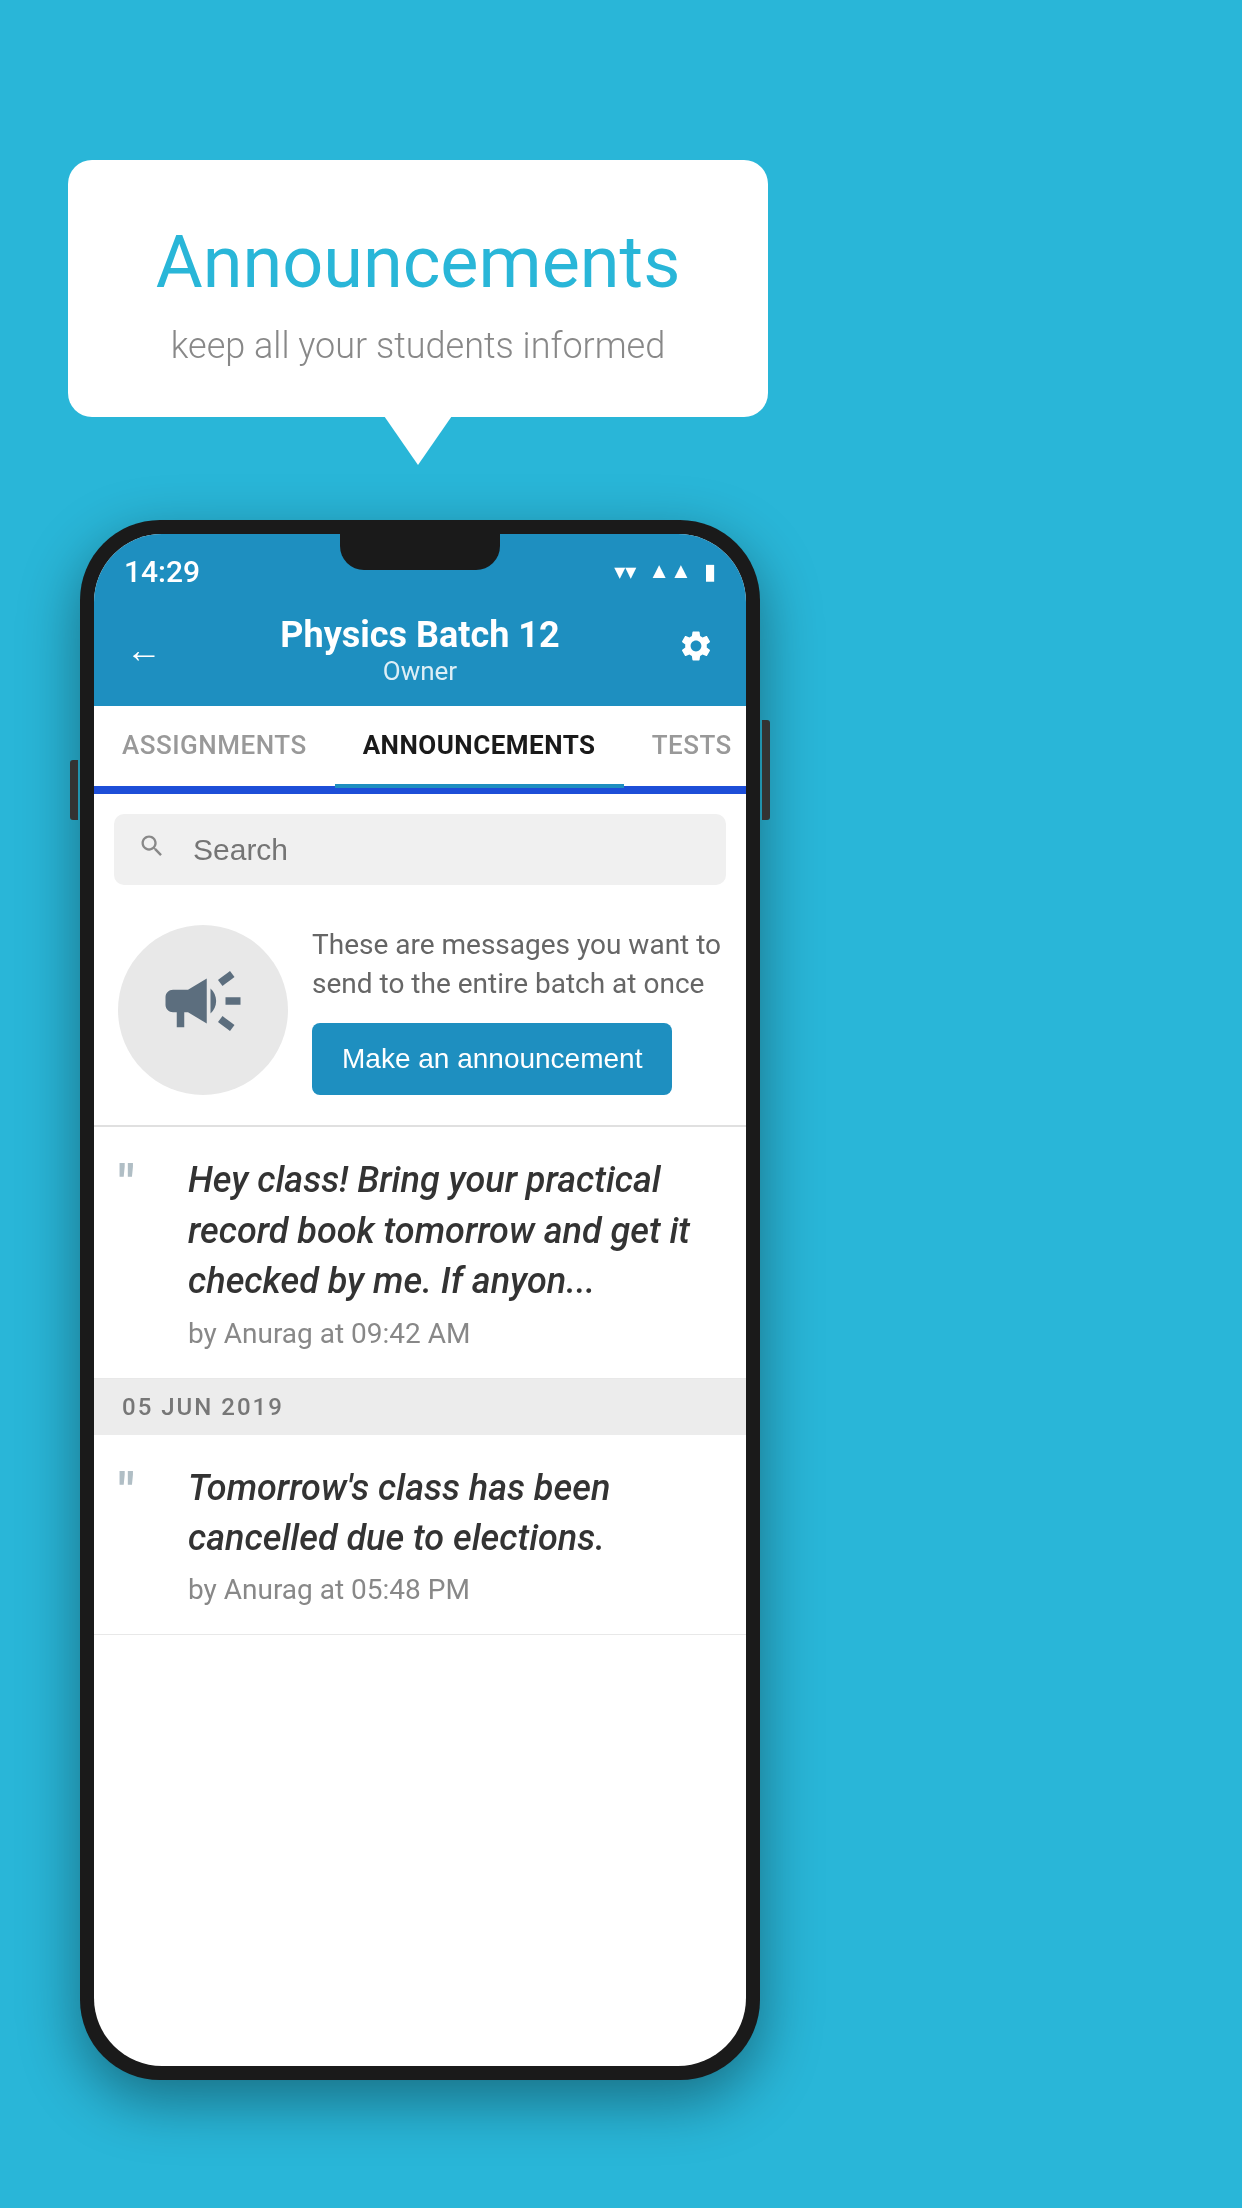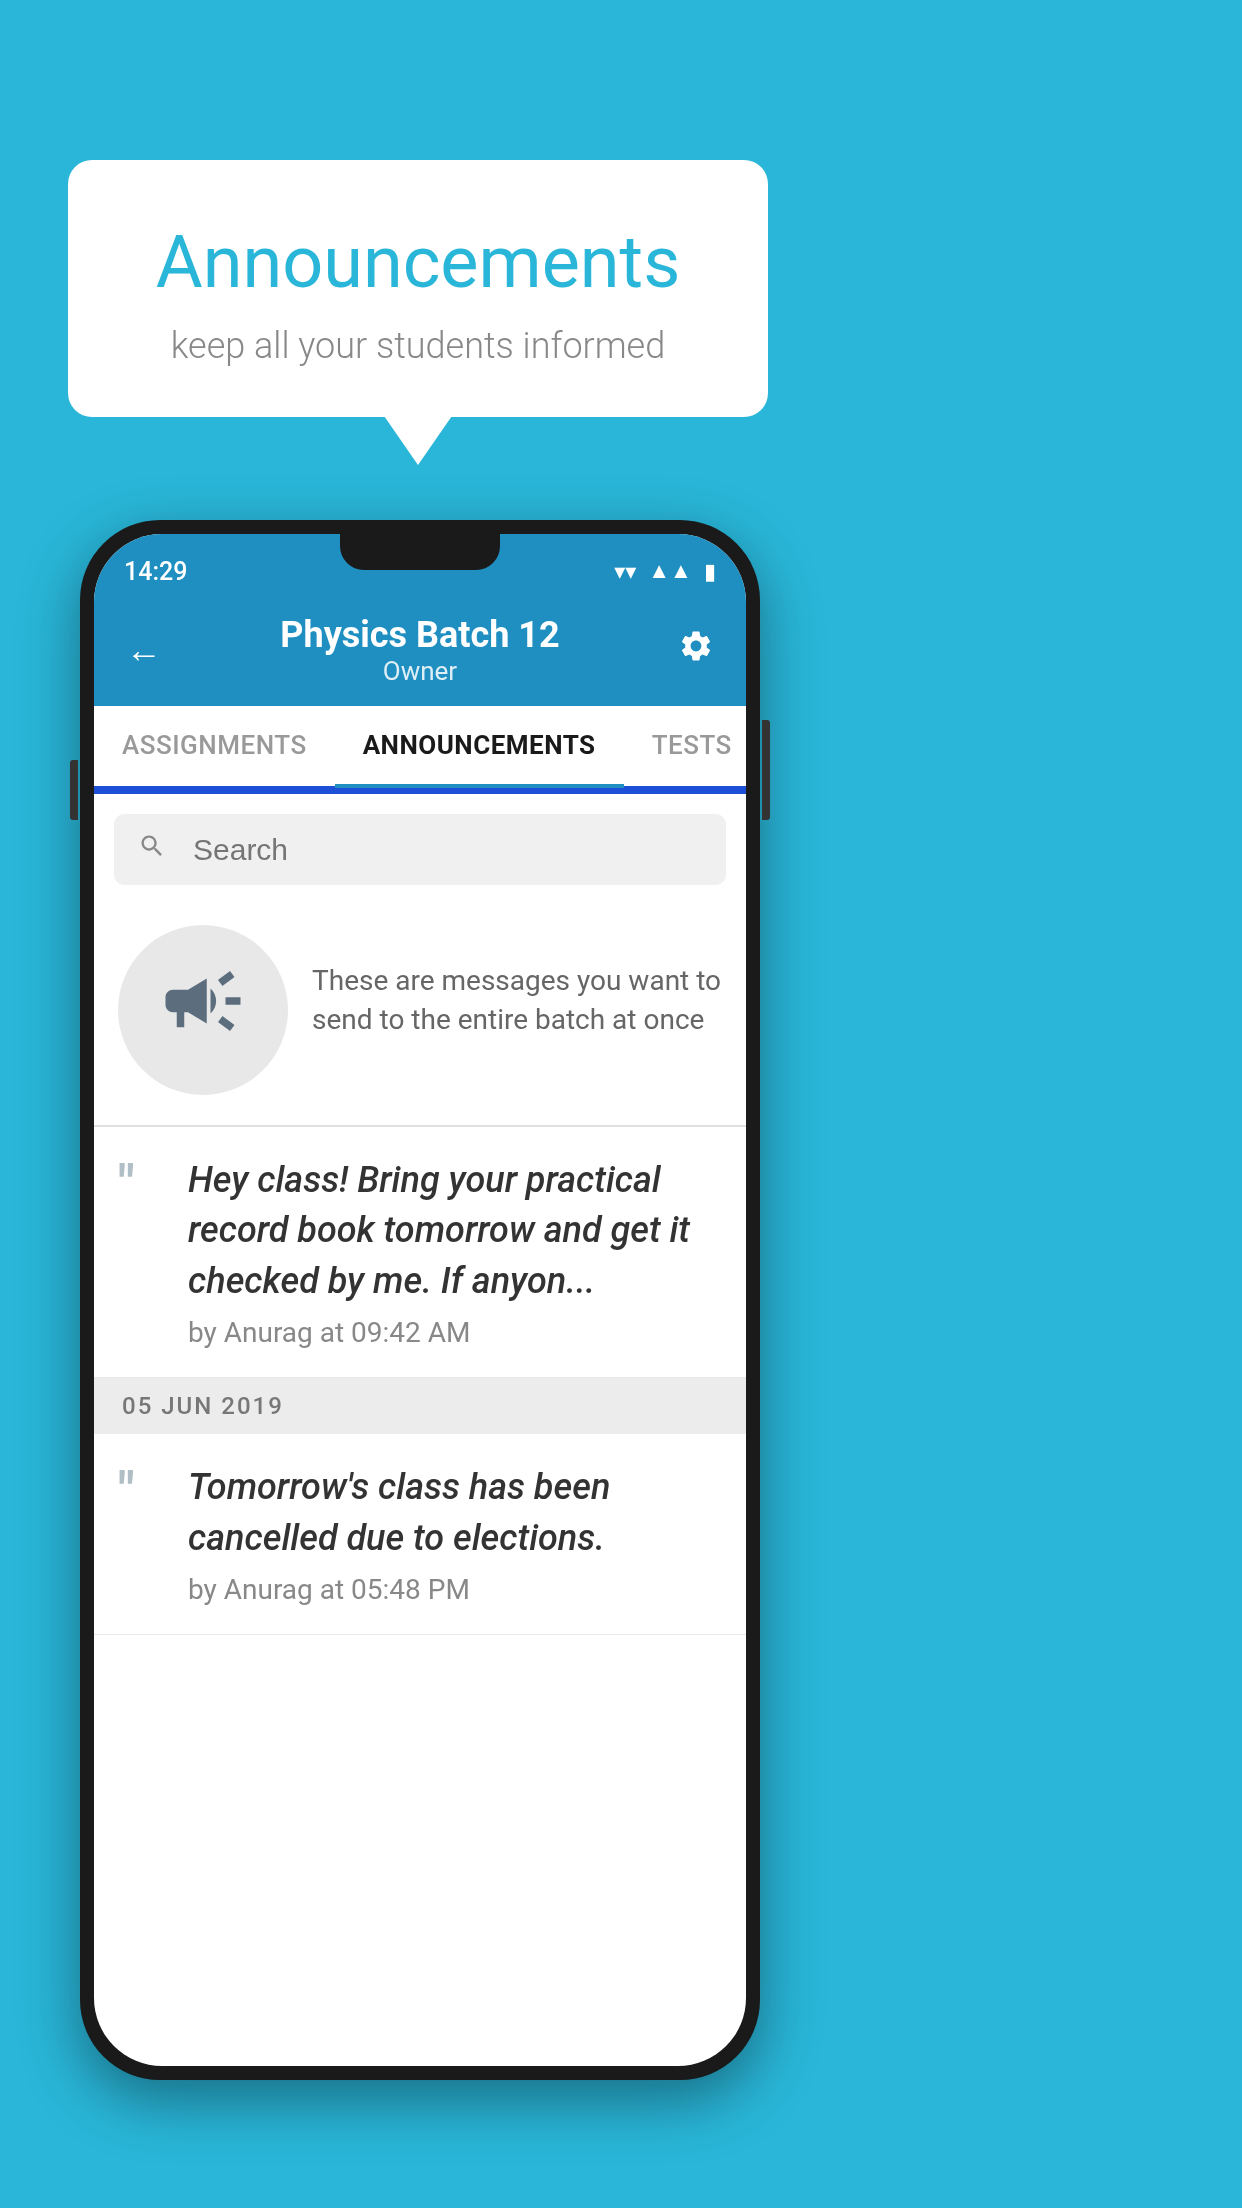--- a/index.html
+++ b/index.html
@@ -102,21 +102,21 @@
       height: 64px;
       display: flex;
       align-items: center;
       justify-content: space-between;
       padding: 0 30px;
       padding-top: 10px;
     }
 
     .status-time {
       color: white;
-      font-size: 25px;
+      font-size: 30px;
       font-weight: 500;
     }
 
     .status-icons {
       display: flex;
       align-items: center;
       gap: 12px;
     }
 
     .wifi-icon, .signal-icon, .battery-icon {
@@ -399,20 +399,21 @@
           <div class="announcement-promo">
             <div class="promo-icon-circle">
               <div class="megaphone-icon">
                 <svg width="90" height="90" viewBox="0 0 24 24" fill="#5c6e7e">
                   <path d="M18 11v2h4v-2h-4zm-2 6.61c.96.71 2.21 1.65 3.2 2.39.4-.53.8-1.07 1.2-1.6-.99-.74-2.24-1.68-3.2-2.4-.4.54-.8 1.08-1.2 1.61zM20.4 5.6c-.4-.53-.8-1.07-1.2-1.6-.99.74-2.24 1.68-3.2 2.4.4.53.8 1.07 1.2 1.6.96-.72 2.21-1.65 3.2-2.4zM4 9c-1.1 0-2 .9-2 2v2c0 1.1.9 2 2 2h1v4h2v-4h1l5 3V6L8 9H4zm11.5 3c0-1.33-.58-2.53-1.5-3.35v6.69c.92-.81 1.5-2.01 1.5-3.34z"></path>
                 </svg>
               </div>
             </div>
             <div class="promo-content">
               <div class="promo-text">These are messages you want to send to the entire batch at once</div>
+              <button class="make-announcement-btn">Make an announcement</button>
             </div>
           </div>
 
 
           <div class="announcement-item">
             <div class="quote-icon">"</div>
             <div class="announcement-content">
               <div class="announcement-text">Hey class! Bring your practical record book tomorrow and get it checked by me. If anyon...</div>
               <div class="announcement-meta">by Anurag at 09:42 AM</div>
             </div>

